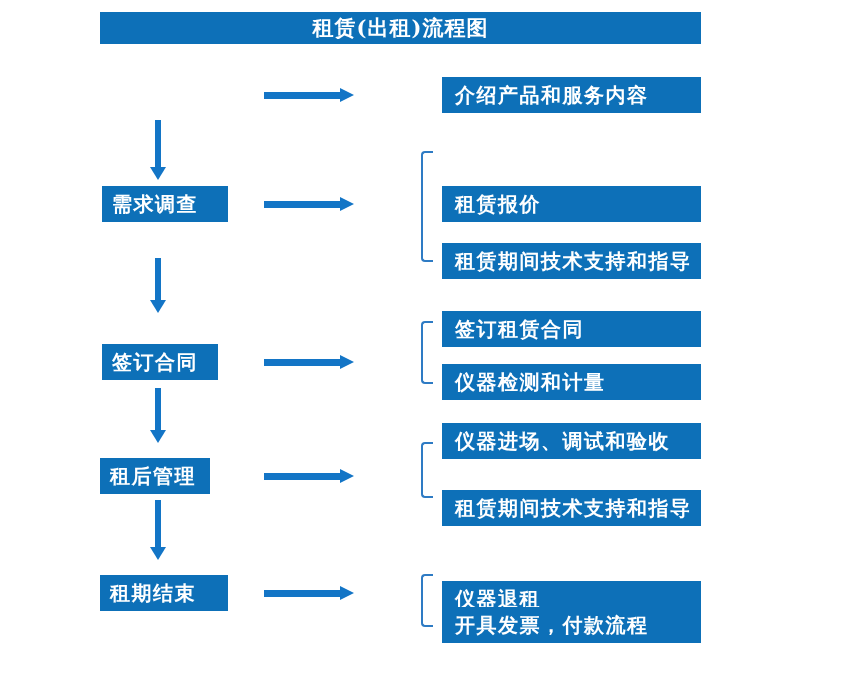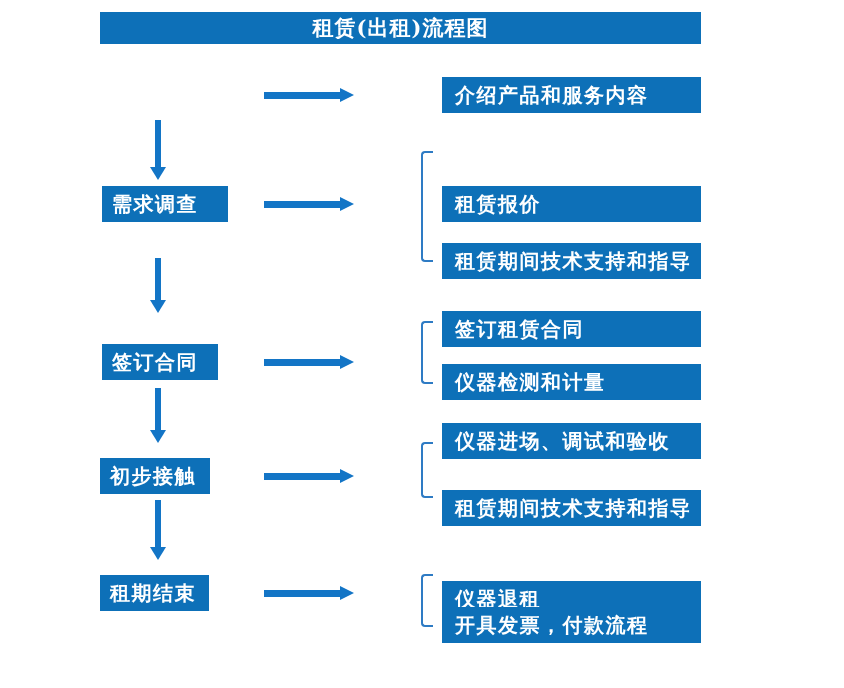--- a/index.html
+++ b/index.html
@@ -22,21 +22,21 @@
     position:absolute;background:var(--box-blue);color:var(--text-white);
     font-size:20px;height:36px;display:flex;align-items:center;
     letter-spacing:1.5px;white-space:nowrap;box-sizing:border-box;
   }
   .step{padding-left:10px;}
   .det{left:442px;width:259px;padding-left:13px;}
   .s1{left:102px;top:77px;width:126px;}
   .s2{left:102px;top:186px;width:126px;}
   .s3{left:102px;top:344px;width:116px;}
   .s4{left:100px;top:458px;width:110px;}
-  .s5{left:100px;top:575px;width:109px;}
+  .s5{left:100px;top:575px;width:128px;}
   .d1{top:77px}.d2{top:133px}.d3{top:186px}.d4{top:243px}.d5{top:311px}
   .d6{top:364px}.d7{top:423px}.d8{top:490px}.d9{top:581px}.d10{top:607px}
 
   .h-arrow{position:absolute;left:264px;width:76px;height:7px;background:var(--arrow-blue);}
   .h-arrow::after{
     content:"";position:absolute;left:76px;top:-4px;width:0;height:0;
     border-left:14px solid var(--arrow-blue);
     border-top:7.5px solid transparent;border-bottom:7.5px solid transparent;
   }
   .ha1{top:92px}.ha2{top:201px}.ha3{top:359px}.ha4{top:473px}.ha5{top:590px}
@@ -62,21 +62,21 @@
 </style>
 </head>
 <body>
 
 <div class="canvas">
 
   <div class="title-bar">租赁(出租)流程图</div>
 
   <div class="box step s2">需求调查</div>
   <div class="box step s3">签订合同</div>
-  <div class="box step s4">初步接触</div>
+  <div class="box step s4">租后管理</div>
   <div class="box step s5">租期结束</div>
 
   <div class="box det d1">介绍产品和服务内容</div>
   <div class="box det d3">租赁报价</div>
   <div class="box det d4">租赁期间技术支持和指导</div>
   <div class="box det d5">签订租赁合同</div>
   <div class="box det d6">仪器检测和计量</div>
   <div class="box det d8">租赁期间技术支持和指导</div>
   <div class="box det d7">仪器进场、调试和验收</div>
   <div class="box det d9">仪器退租</div>

